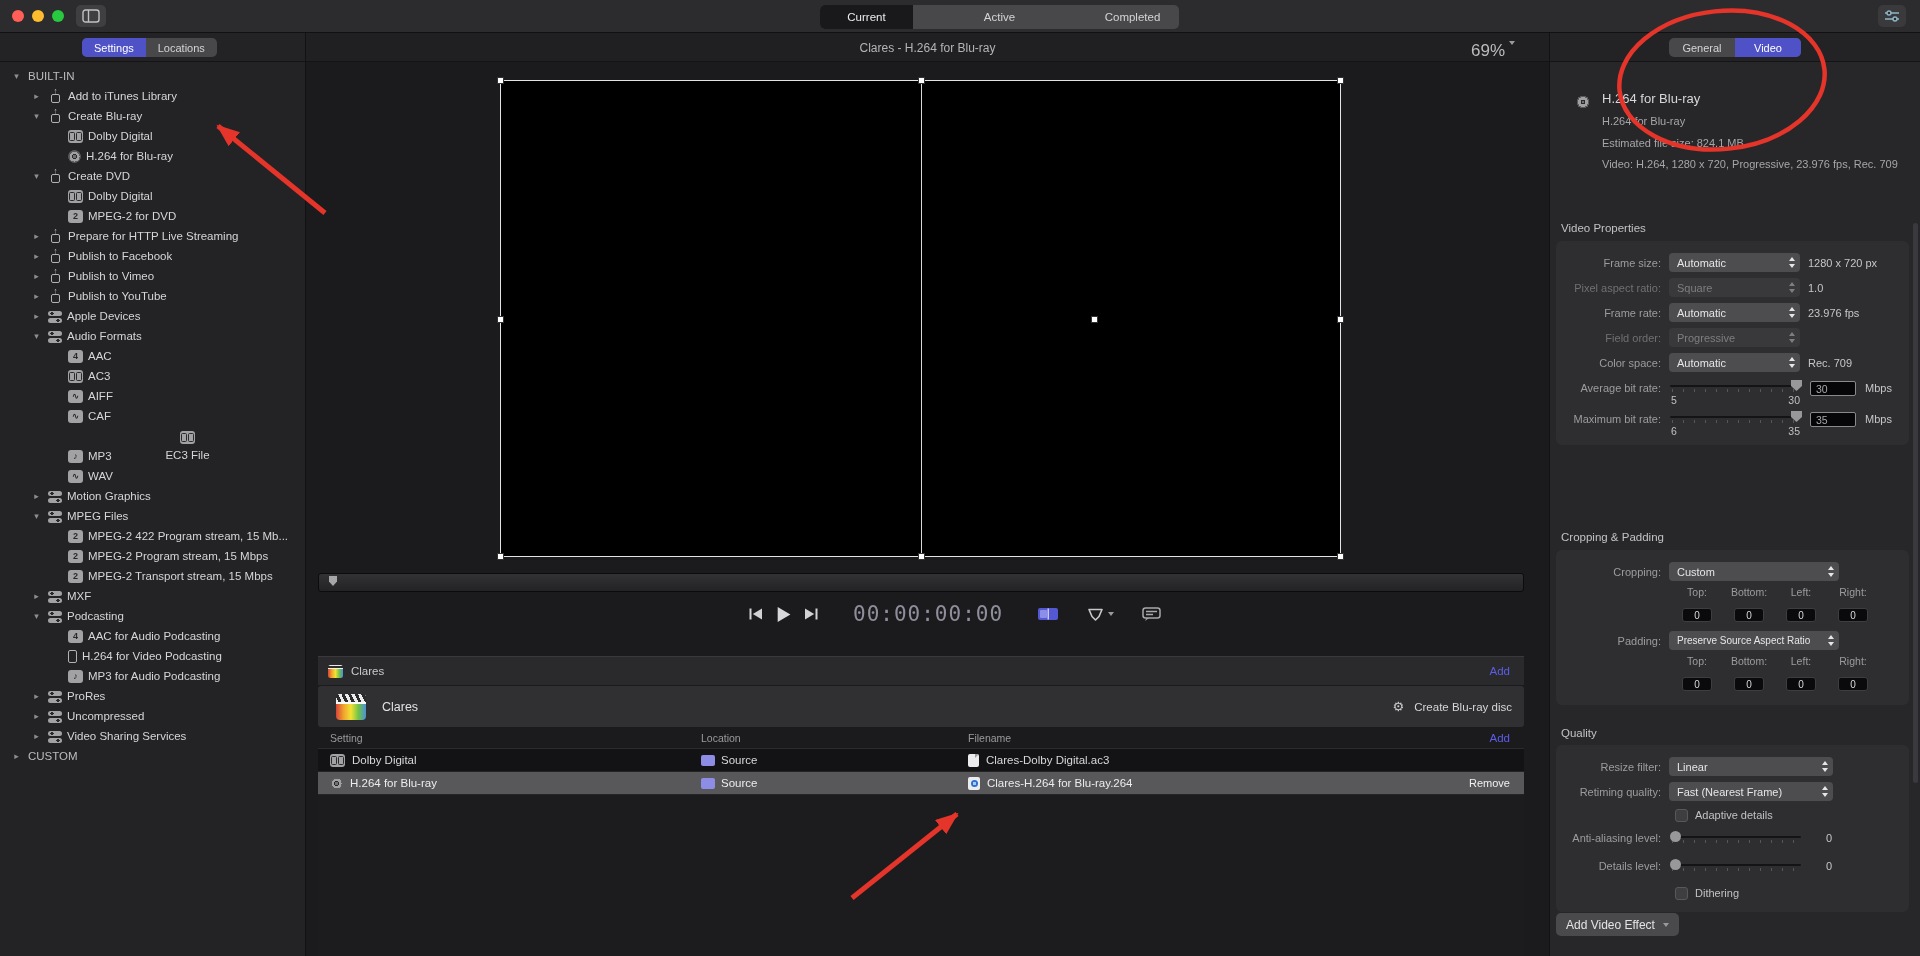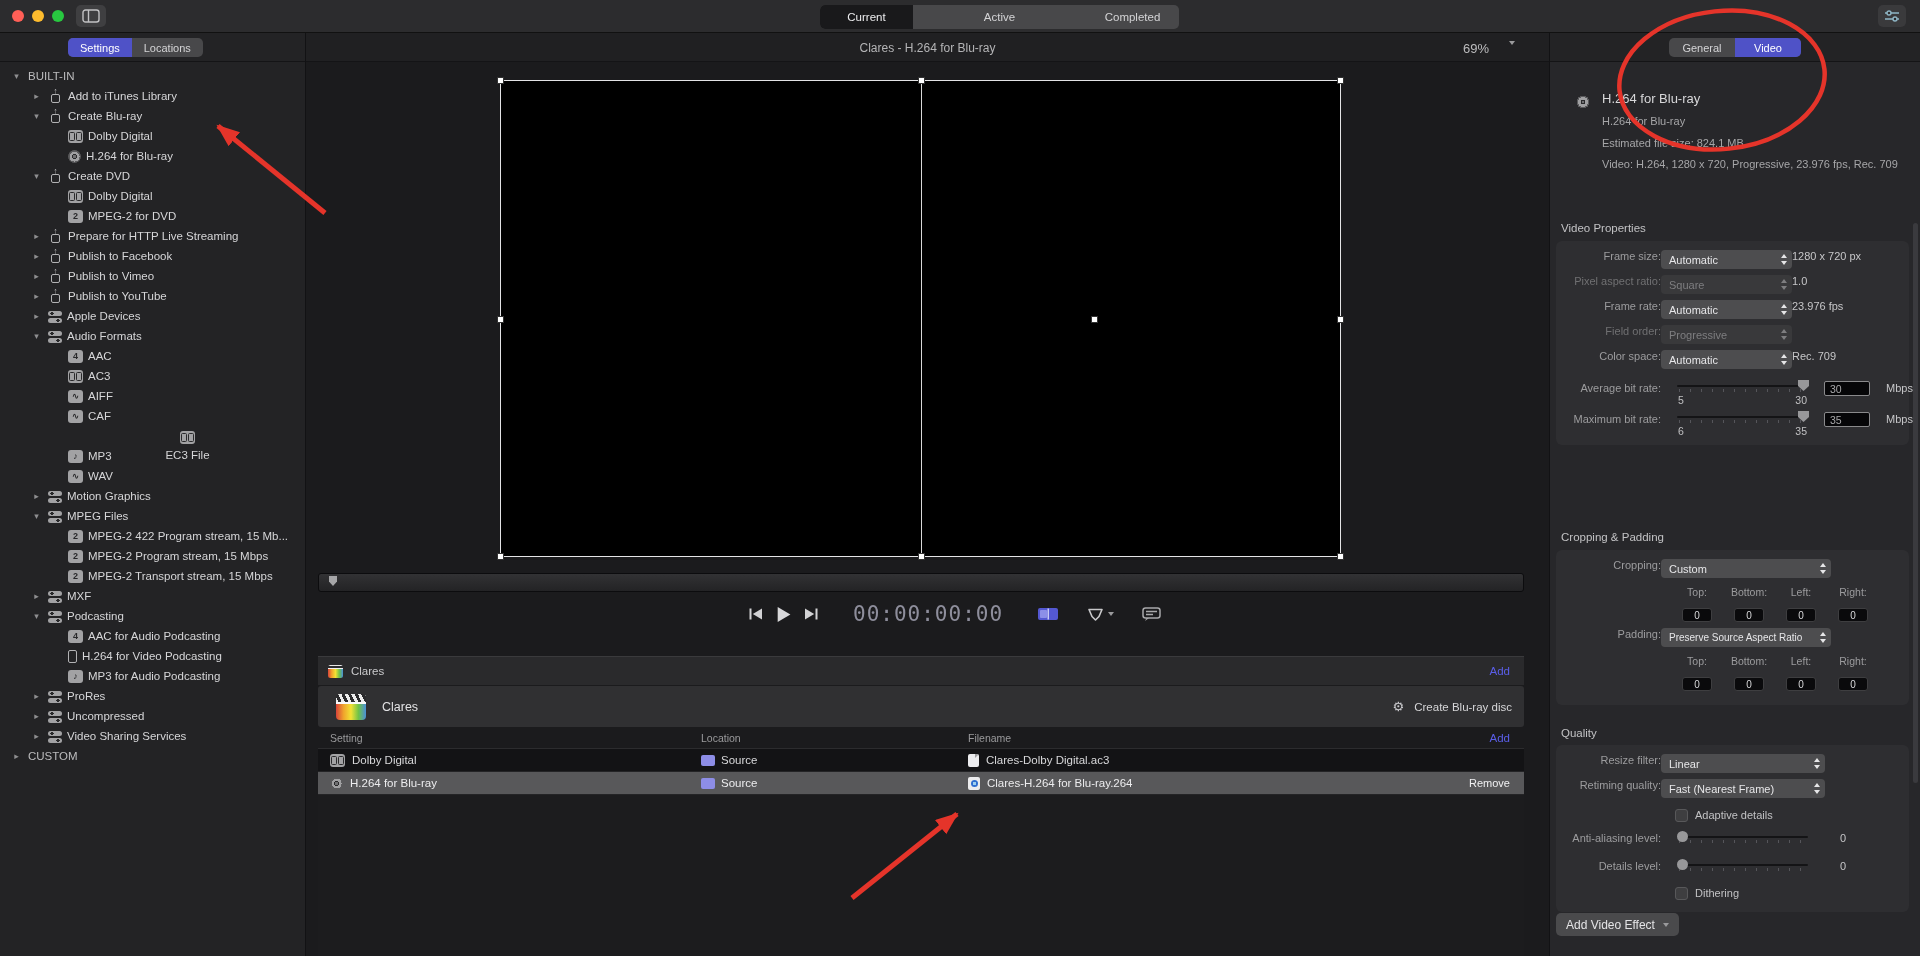--- a/index.html
+++ b/index.html
@@ -16,21 +16,21 @@
   #tb-seg span { width:93px; }
   #tb-seg .on { background:#19191b; color:#ececee; }
 
   
   #sidebar { position:absolute; left:0; top:33px; width:306px; height:923px; background:#232325; border-right:1px solid #121214; }
   #center  { position:absolute; left:306px; top:33px; width:1243px; height:923px; background:#1b1b1d; }
   #inspector { position:absolute; left:1549px; top:33px; width:371px; height:923px; background:#27272a; border-left:1px solid #121214; }
   .topstrip { position:absolute; left:0; top:0; right:0; height:29px; border-bottom:1px solid #141416; }
 
   
-  #sb-seg { position:absolute; left:68px; top:5px; height:19px; }
+  #sb-seg { position:absolute; left:82px; top:5px; height:19px; }
   #sb-seg span { padding:0 12px; font-size:11px; }
   #sb-seg .on { background:#4f52c7; color:#fff; }
   #tree { position:absolute; left:0; top:33px; right:0; }
   .trow { height:20px; display:flex; align-items:center; gap:5px; }
   .arrow { width:13px; flex:none; font-size:9px; color:#8e8e90; text-align:center; }
   .tlabel { font-size:11.5px; color:#d6d6d8; white-space:nowrap; }
   .tlabel.cat { color:#bcbcbe; }
   .ic { flex:none; width:15px; height:13px; border-radius:3px; background:#a2a2a4; color:#28282a; font-size:9px; font-weight:bold; display:flex; align-items:center; justify-content:center; position:relative; }
   .ic-share { background:none; }
   .ic-share::before { content:""; position:absolute; left:3px; right:3px; top:4px; bottom:0; border:1.2px solid #b2b2b4; border-radius:2px; }
@@ -52,21 +52,21 @@
       linear-gradient(90deg,#d8433a,#f0a32c,#f2e234,#6fc348,#4a90d9); }
   .ic-clap-lg { width:30px; height:26px; border-radius:4px; flex:none; background:
       linear-gradient(180deg, transparent 0 8px, #fafafa 8px 10px, transparent 10px),
       repeating-linear-gradient(65deg, #ededed 0 3px, #2a2a2c 3px 6px),
       linear-gradient(90deg,#d8433a,#f0a32c,#f2e234,#6fc348,#4a90d9);
       background-size:100% 100%, 100% 10px, 100% 100%; background-repeat:no-repeat; }
   .ic-gear { font-size:13px; color:#cacace; background:none; width:16px; }
 
   
   #pv-title { position:absolute; left:0; right:0; top:8px; text-align:center; font-size:12px; color:#b4b4b6; }
-  #pv-zoom { position:absolute; right:34px; top:8px; font-size:13px; color:#bcbcbe; display:flex; gap:20px; align-items:flex-start;}
+  #pv-zoom { position:absolute; right:34px; top:8px; font-size:17px; color:#bcbcbe; display:flex; gap:4px; align-items:flex-start;}
   .chevdn { width:0; height:0; border-left:3.5px solid transparent; border-right:3.5px solid transparent; border-top:4px solid #9a9a9c; }
   #canvas { position:absolute; left:194px; top:47px; width:841px; height:477px; background:#000; border:1px solid #e4e4e6; }
   #canvas .divider { position:absolute; left:420px; top:0; bottom:0; width:1px; background:rgba(255,255,255,.85); }
   .hdl { position:absolute; width:7px; height:7px; background:#fff; border:1px solid #333; }
   #scrubber { position:absolute; left:12px; top:540px; width:1206px; height:19px; background:linear-gradient(180deg,#323234,#232325); border:1px solid #0c0c0e; border-radius:3px; }
   #playhead { position:absolute; left:10px; top:2px; width:8px; height:10px; background:#a6a6a8; clip-path:polygon(0 0,100% 0,100% 55%,50% 100%,0 55%); }
   #transport { position:absolute; left:436px; top:565px; height:32px; display:flex; align-items:center; }
   #transport .gap28 { width:28px; } #transport .gap16 { width:16px; }
   .tbtn { display:flex; align-items:center; justify-content:center; margin:0 6px; }
   #timecode { font-family:"DejaVu Sans Mono",monospace; font-size:21px; color:#8e8e9c; letter-spacing:1px; }
@@ -94,36 +94,36 @@
   #in-seg { position:absolute; left:119px; top:5px; height:19px; }
   #in-seg span { width:66px; font-size:11px; }
   #in-seg .on { background:#4f52c7; color:#fff; }
   #in-head-icon { position:absolute; left:26px; top:62px; width:14px; height:14px; }
   #in-title { position:absolute; left:52px; top:58px; font-size:13px; color:#d8d8da; }
   #in-sub   { position:absolute; left:52px; top:82px; font-size:11px; color:#a6a6a8; }
   #in-size  { position:absolute; left:52px; top:104px; font-size:11px; color:#a6a6a8; }
   #in-info  { position:absolute; left:52px; top:124px; width:300px; font-size:11px; color:#a6a6a8; line-height:15px; }
   .sectitle { position:absolute; left:11px; font-size:11.5px; color:#c2c2c4; }
   .sbox { position:absolute; left:6px; width:353px; background:#2e2e31; border-radius:6px; padding:9px 8px 8px 0; }
-  .prow { display:flex; height:25px; }
+  .prow { display:flex; align-items:center; height:25px; gap:8px; }
   .plabel { width:105px; flex:none; text-align:right; font-size:11px; color:#9c9c9e; }
   .plabel.dim { color:#707072; }
   .dd { height:19px; width:131px; flex:none; background:#4d4d4f; border-radius:4px; display:flex; align-items:center; padding:0 4px 0 8px; font-size:11px; color:#e6e6e8; }
   .dd.w170 { width:170px; } .dd.w164 { width:164px; }
   .dd .txt { white-space:nowrap; overflow:hidden; }
   .dd.dis { background:#39393b; color:#7e7e80; }
   .stp { margin-left:auto; width:9px; height:12px; position:relative; flex:none; }
   .stp::before { content:""; position:absolute; left:1.5px; top:0px; border-left:3px solid transparent; border-right:3px solid transparent; border-bottom:4px solid currentColor; }
   .stp::after  { content:""; position:absolute; left:1.5px; top:7px; border-left:3px solid transparent; border-right:3px solid transparent; border-top:4px solid currentColor; }
   .sval { font-size:11px; color:#c6c6c8; }
   .cb { width:13px; height:13px; flex:none; border-radius:3px; background:#3e3e40; border:1px solid #58585a; position:relative; }
   .cb.on { background:#5458d2; border-color:#5458d2; }
   .cb.on::after { content:"✓"; position:absolute; left:2px; top:-1px; font-size:10px; color:#fff; }
   .cbrow { display:flex; align-items:center; gap:7px; padding-left:119px; height:22px; font-size:11px; color:#c2c2c4; }
-  .srow { display:flex; align-items:flex-start; gap:16px; margin-top:4px; }
+  .srow { display:flex; align-items:flex-start; gap:9px; margin-top:4px; }
   .scol { width:131px; flex:none; }
   .sl { position:relative; height:14px; }
   .sl .track { position:absolute; left:0; right:0; top:6px; height:2px; background:#141416; border-radius:1px; }
   .sl .ticks { position:absolute; left:2px; right:2px; top:10px; height:3px; background:repeating-linear-gradient(90deg,#55555a 0 1px,transparent 1px 11px); }
   .sl .knob { position:absolute; top:1px; width:11px; height:11px; background:#98989a; }
   .sl .knob.tri { clip-path:polygon(0 0,100% 0,100% 55%,50% 100%,0 55%); right:-1px; }
   .sl .knob.rnd { border-radius:50%; left:0; }
   .minmax { display:flex; justify-content:space-between; font-size:10.5px; color:#c0c0c2; padding:1px 1px 0 1px; }
   .vb { width:46px; height:15px; background:#060608; border:1px solid #8a8a8c; border-radius:2px; color:#a8a8aa; font-size:10.5px; display:flex; align-items:center; padding-left:5px; margin-top:2px; flex:none;}
   .unit { font-size:11px; color:#c6c6c8; margin-top:3px; }

